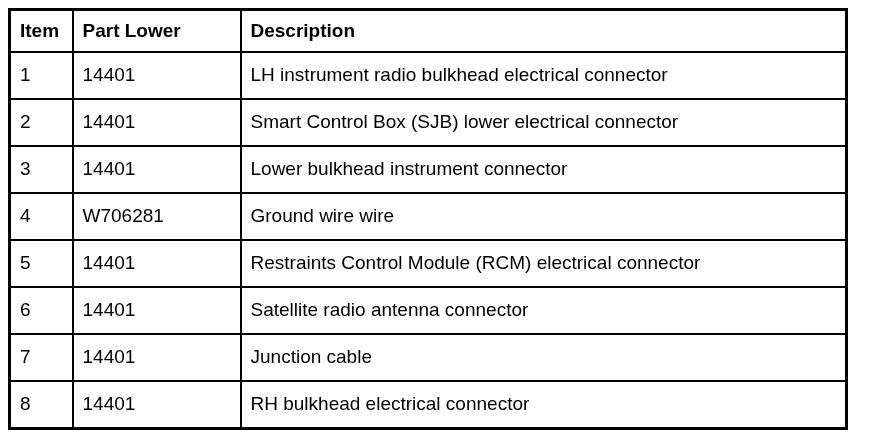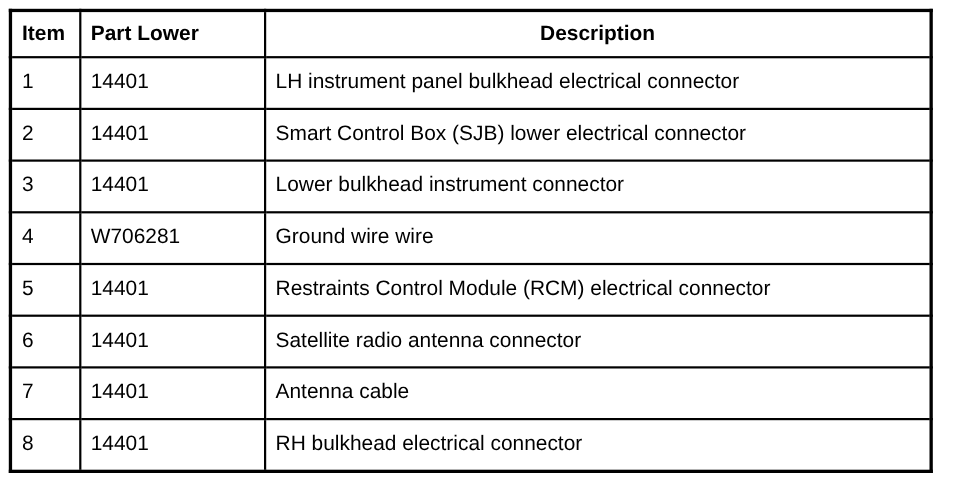--- a/index.html
+++ b/index.html
@@ -31,21 +31,21 @@
     vertical-align: middle;
     overflow: hidden;
     white-space: nowrap;
   }
   table.parts-table th {
     font-weight: bold;
     text-align: left;
     height: 40px;
   }
   table.parts-table th.col-description {
-    text-align: center;
+    text-align: left;
   }
   table.parts-table td {
     font-weight: normal;
     height: 45px;
   }
   col.col-item { width: 63px; }
   col.col-part { width: 168px; }
   col.col-desc { width: auto; }
 </style>
 </head>
@@ -62,21 +62,21 @@
       <tr>
         <th class="col-item-h">Item</th>
         <th class="col-part-h">Part Lower</th>
         <th class="col-description">Description</th>
       </tr>
     </thead>
     <tbody>
         <tr>
           <td>1</td>
           <td>14401</td>
-          <td>LH instrument panel bulkhead electrical connector</td>
+          <td>LH instrument radio bulkhead electrical connector</td>
         </tr>
         <tr>
           <td>2</td>
           <td>14401</td>
           <td>Smart Control Box (SJB) lower electrical connector</td>
         </tr>
         <tr>
           <td>3</td>
           <td>14401</td>
           <td>Lower bulkhead instrument connector</td>
@@ -92,21 +92,21 @@
           <td>Restraints Control Module (RCM) electrical connector</td>
         </tr>
         <tr>
           <td>6</td>
           <td>14401</td>
           <td>Satellite radio antenna connector</td>
         </tr>
         <tr>
           <td>7</td>
           <td>14401</td>
-          <td>Antenna cable</td>
+          <td>Junction cable</td>
         </tr>
         <tr>
           <td>8</td>
           <td>14401</td>
           <td>RH bulkhead electrical connector</td>
         </tr>
       </tbody>
   </table>
 </div>
 

